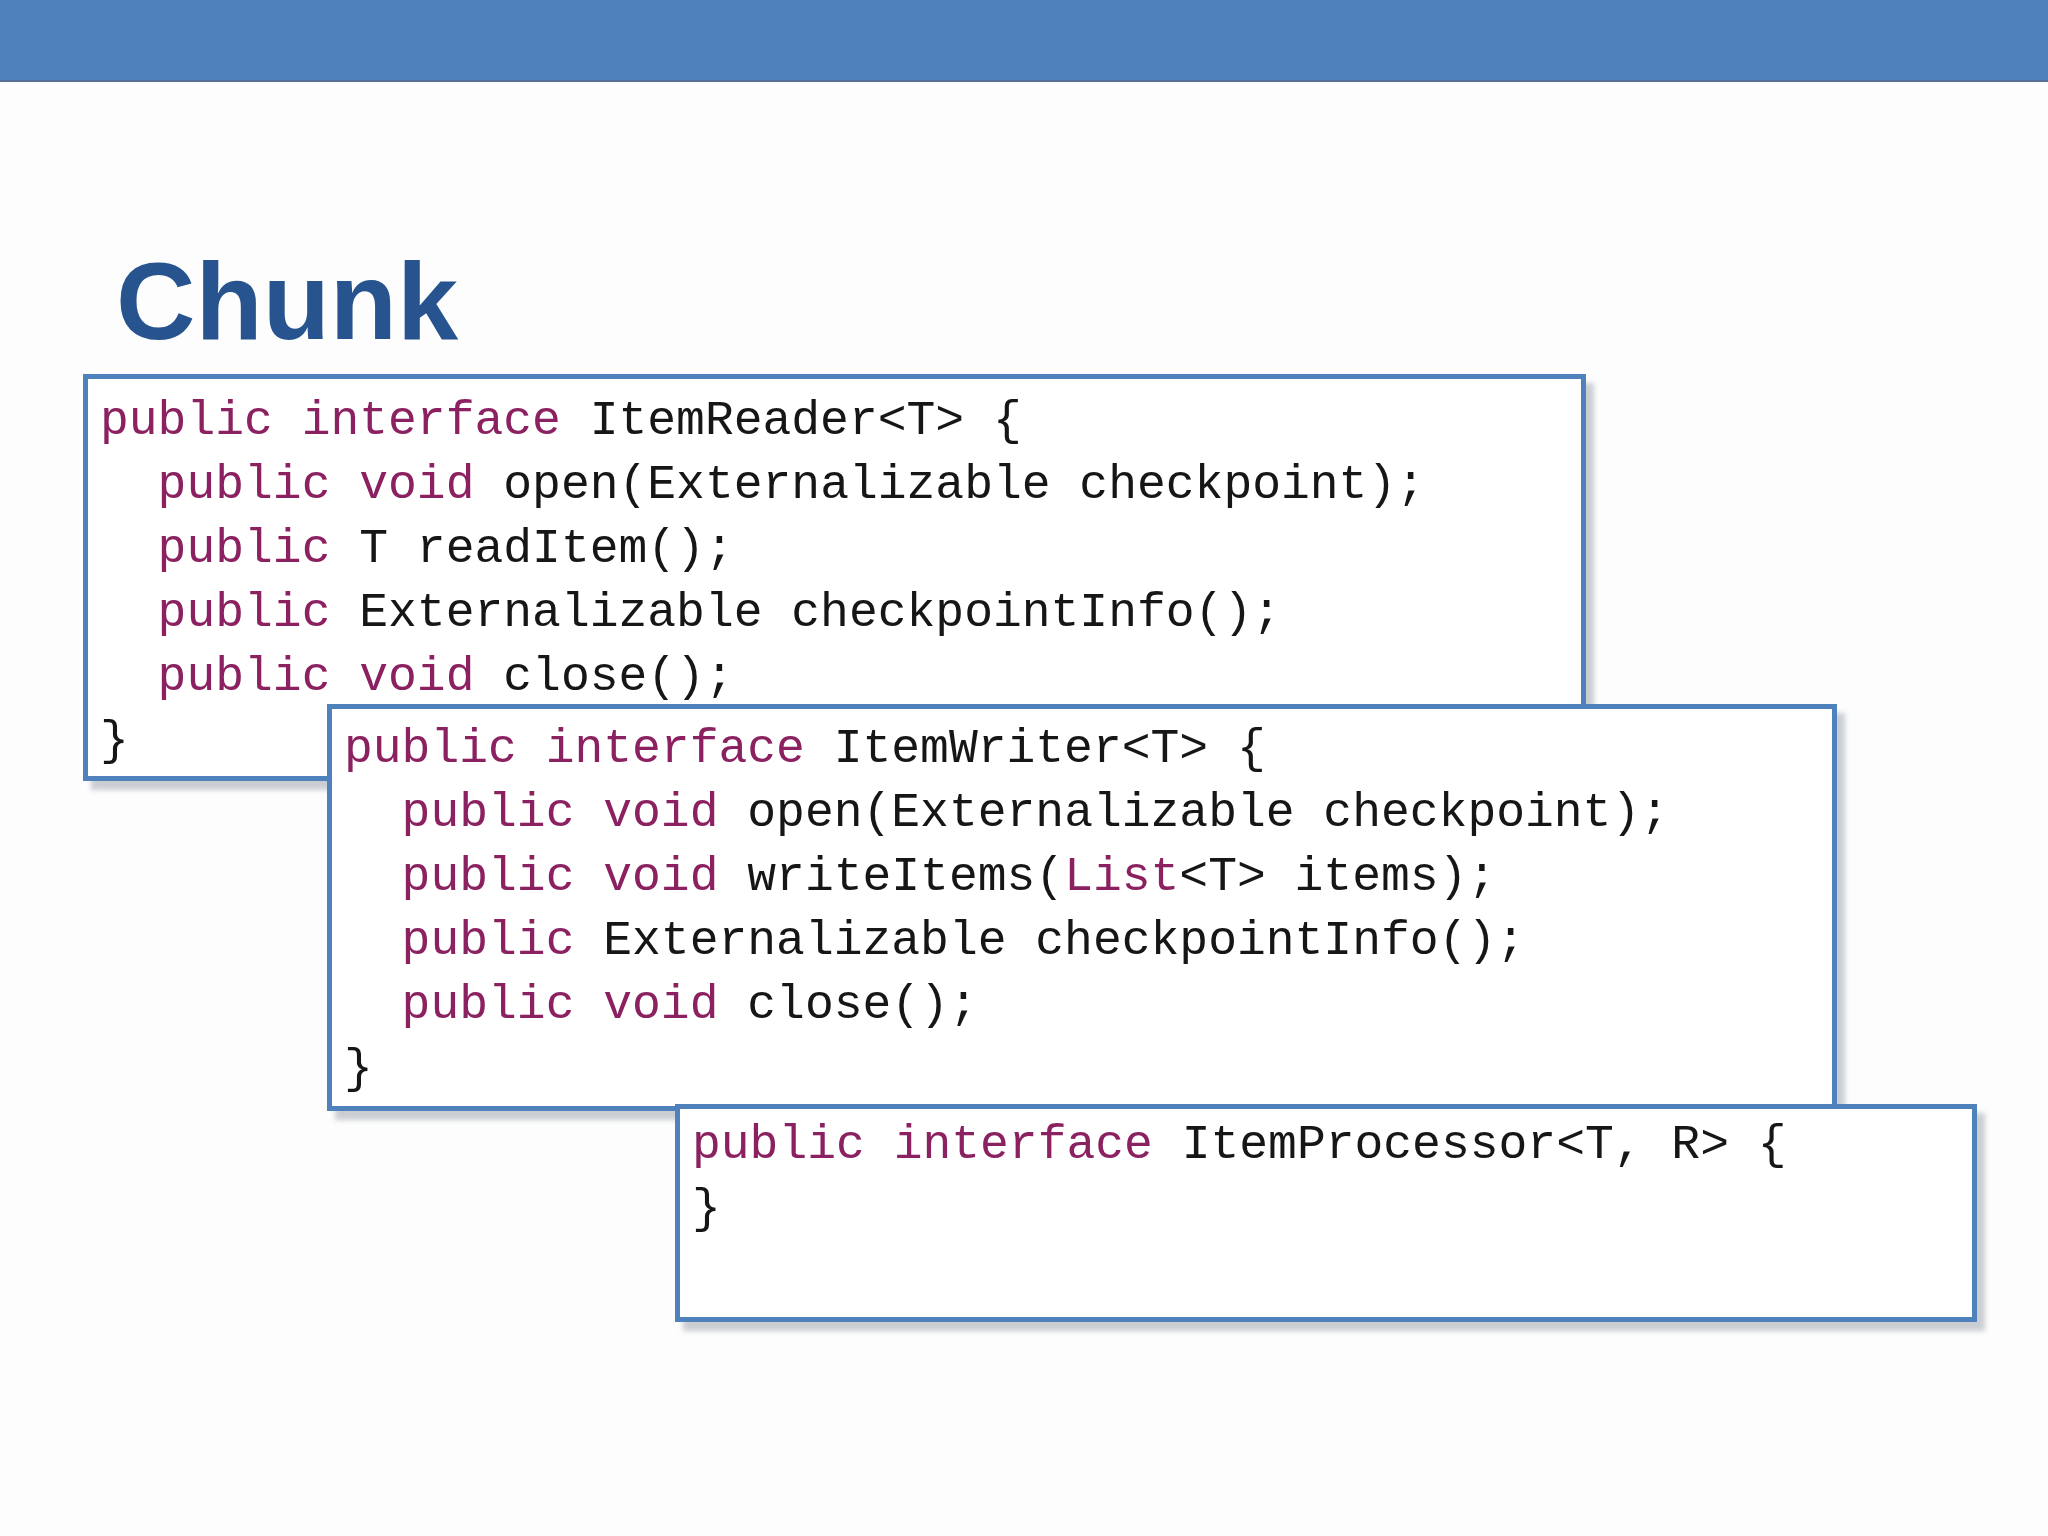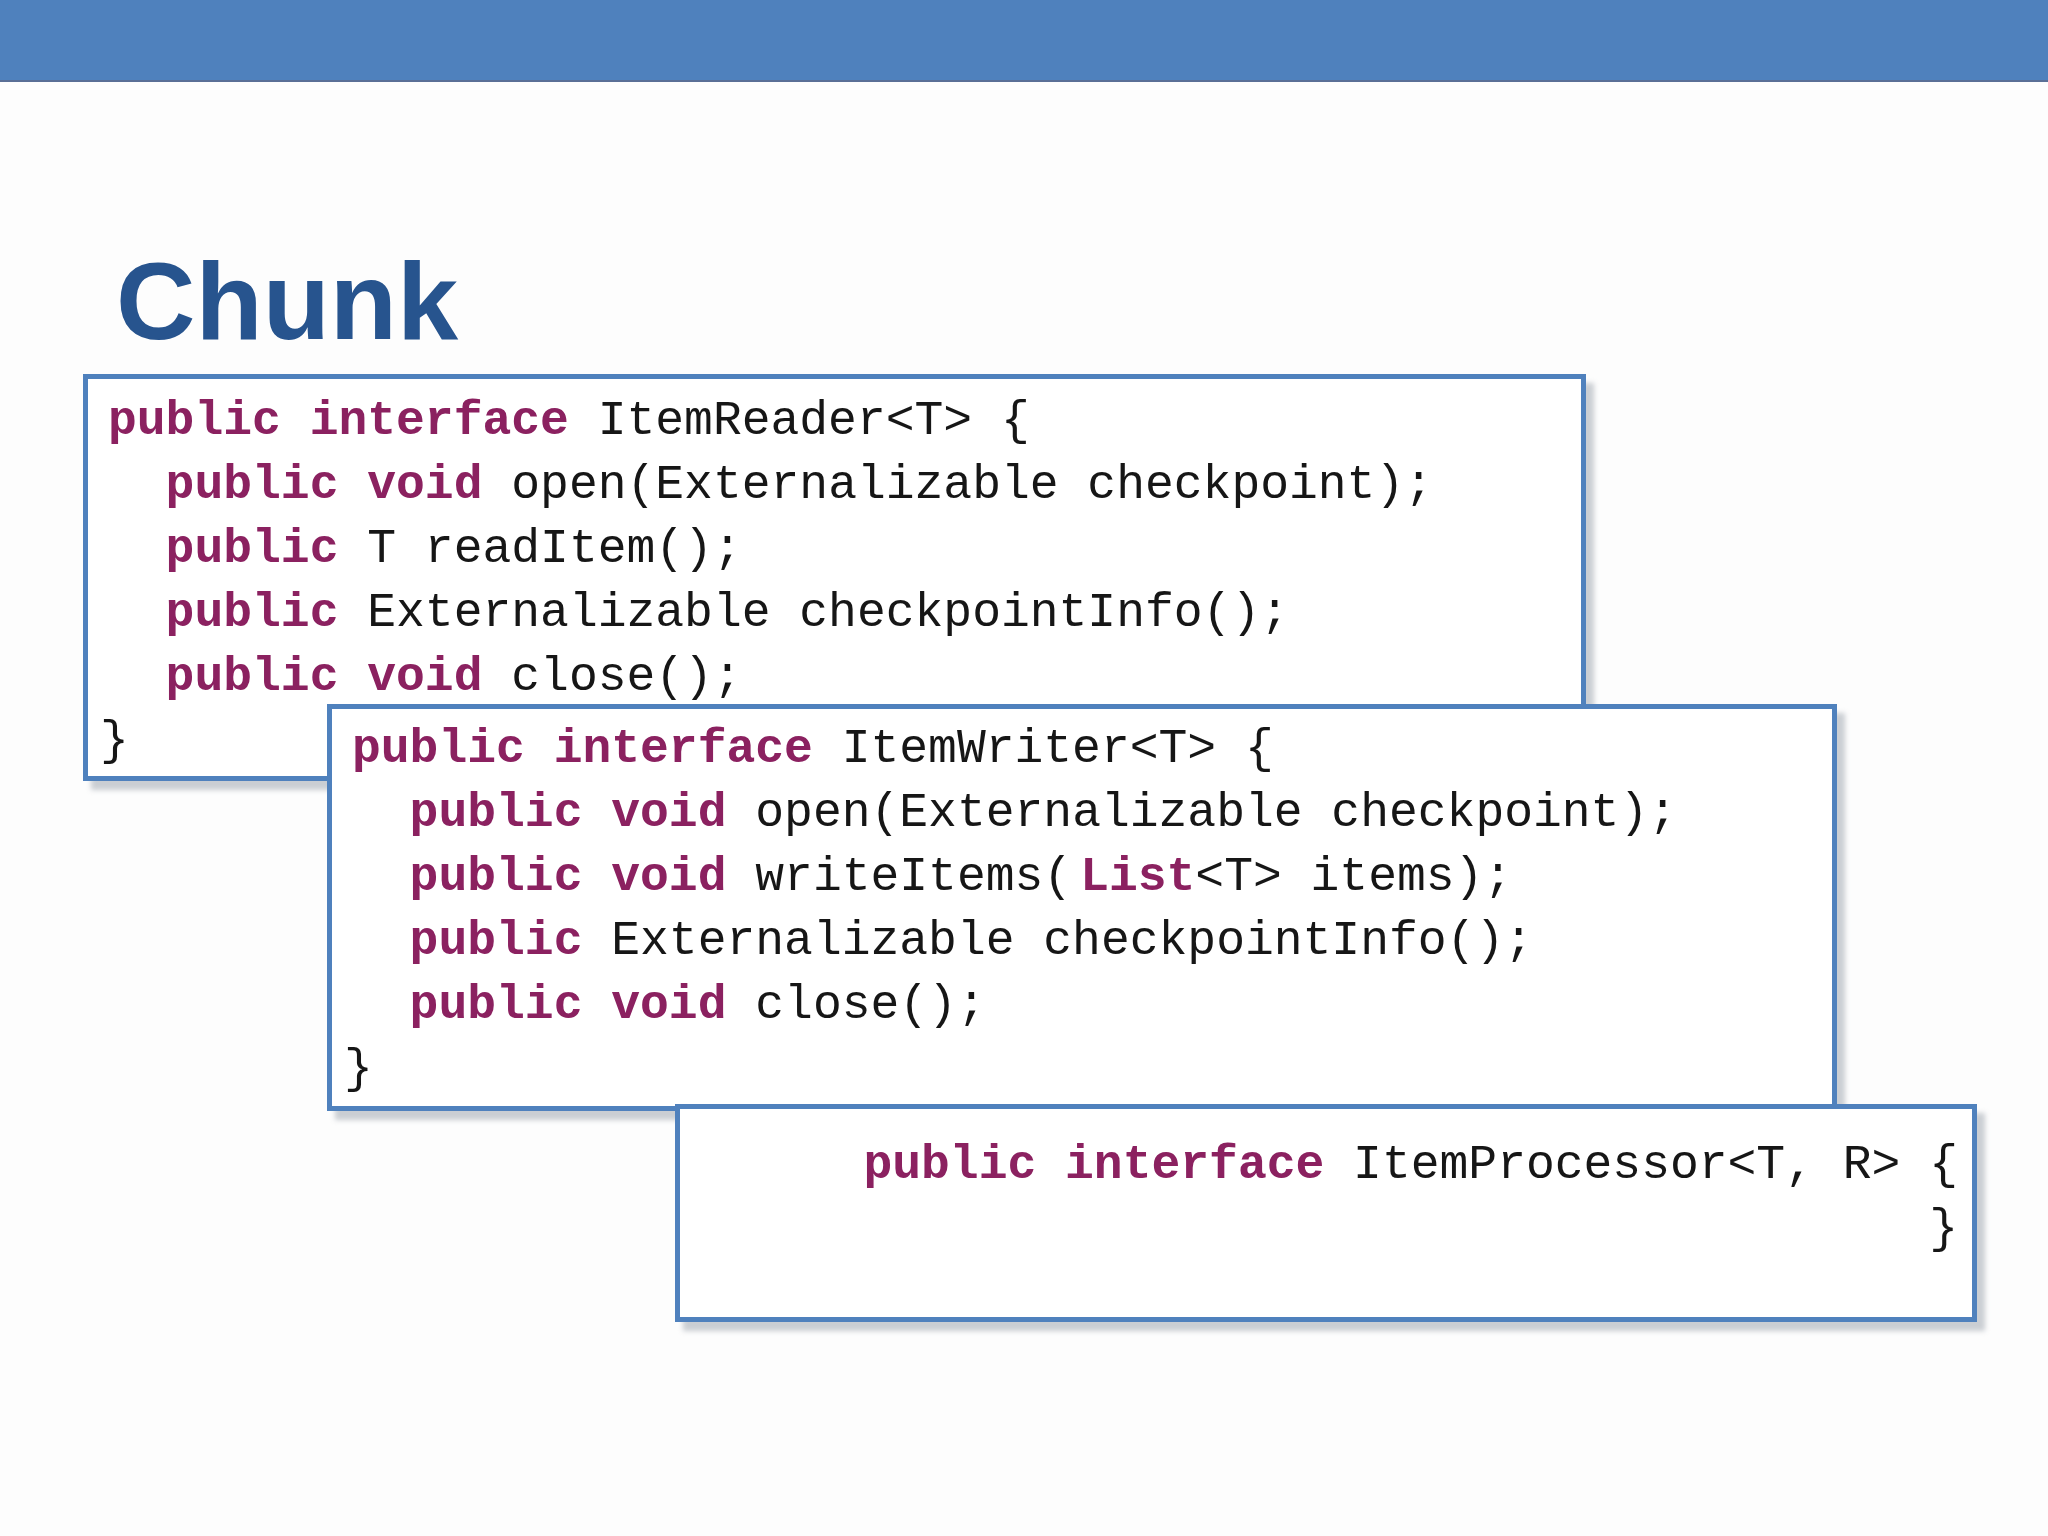--- a/index.html
+++ b/index.html
@@ -36,34 +36,32 @@
     border:5px solid var(--box_border);
     box-shadow:8px 9px 5px rgba(140,148,160,0.45);
     padding:10px 14px 4px 12px;
     font-family:"Liberation Mono","DejaVu Sans Mono",monospace;
     font-size:48px;line-height:64px;
     color:var(--code);
     white-space:pre;
   }
   .code-box .kw{
     color:var(--keyword);
-    font-weight:bold;
-    margin-left:8px;
+    font-weight:normal;
   }
   #box-item-reader{
     left:83px;top:374px;width:1503px;height:407px;z-index:1;
   }
   #box-item-writer{
     left:327px;top:704px;width:1510px;height:407px;z-index:2;
     padding-top:8px;
   }
   #box-item-processor{
     left:675px;top:1104px;width:1302px;height:218px;z-index:3;
-    padding-top:24px;
-    text-align:right;
+    padding-top:4px;
   }
   .code-line{white-space:pre;}
 </style>
 </head>
 <body>
 
 <div class="top-bar"></div>
 
 <h1 class="page-title">Chunk</h1>
 

